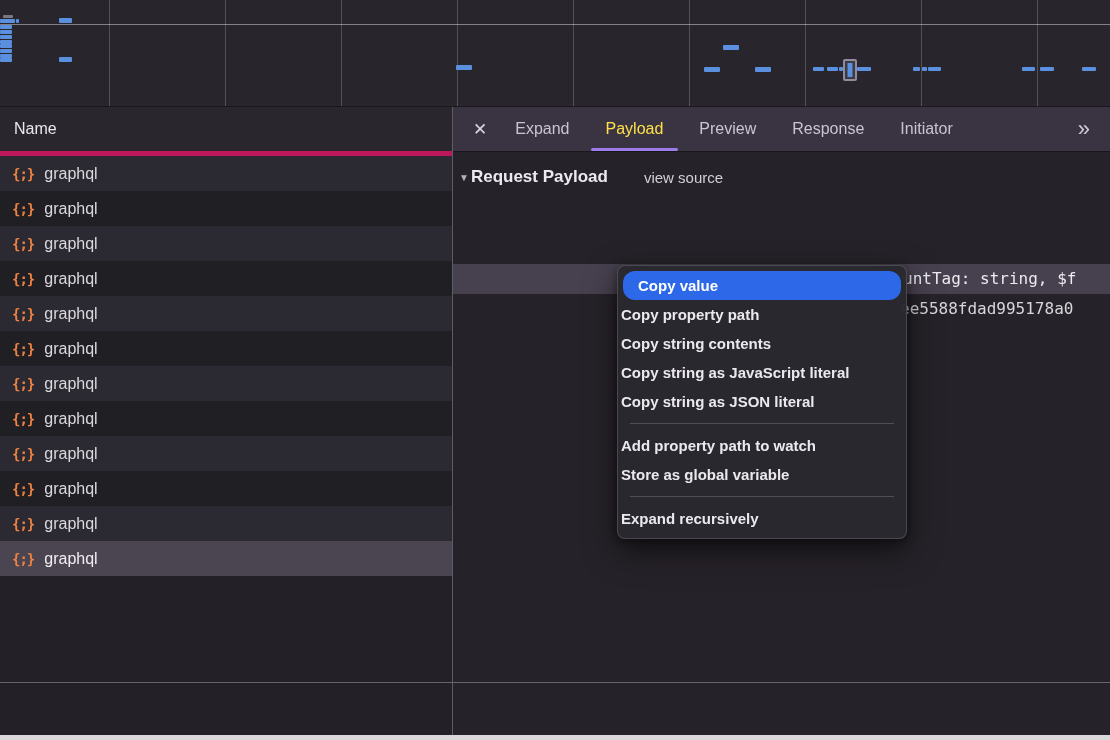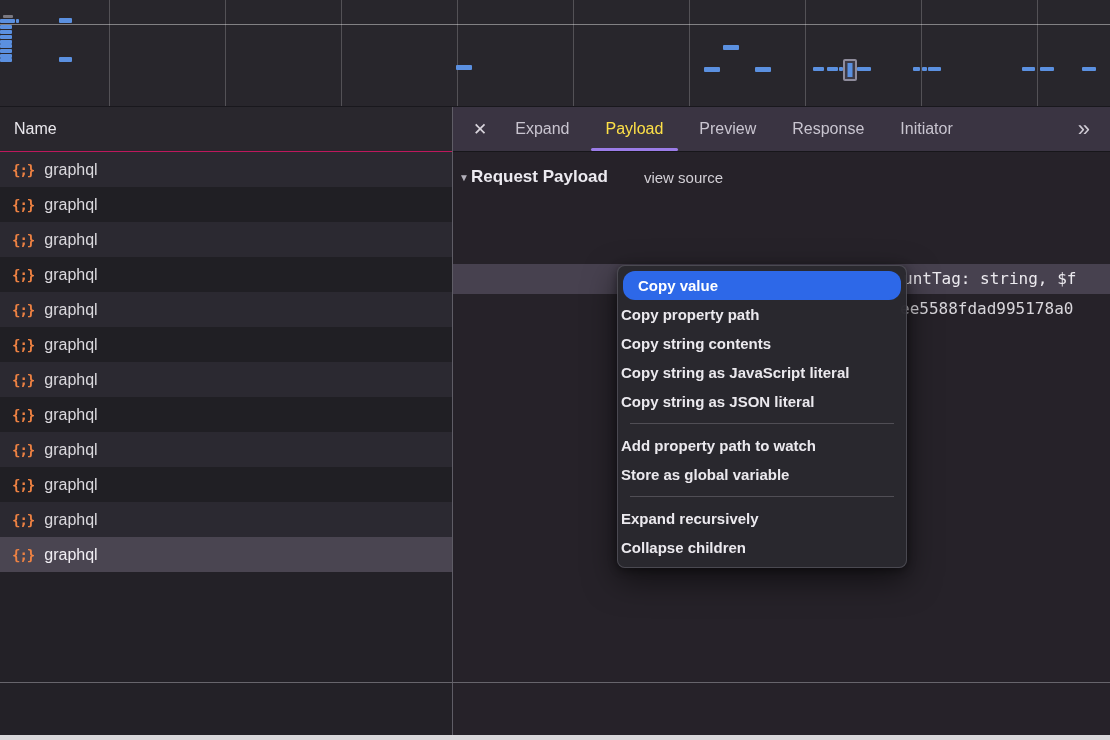--- a/index.html
+++ b/index.html
@@ -23,21 +23,21 @@
   .ov-bar.blue{background:#5b90e0;}
   .ov-bar.gray{background:#7a7880;}
   .ov-marker{position:absolute;border:2px solid #8f8c9c;background:#3d3a46;border-radius:2px;}
   .ov-marker .inner{position:absolute;left:50%;top:2px;bottom:2px;width:5px;transform:translateX(-50%);background:#5b90e0;}
   
   .main{position:absolute;left:0;top:106px;width:1110px;height:634px;border-top:1px solid #19181d;display:flex;}
   
   .left-pane{width:453px;height:100%;background:#232127;border-right:1px solid #5f5d66;box-sizing:border-box;}
   .list-header{
     height:44px;line-height:44px;padding-left:14px;
-    background:#29272d;border-bottom:1px solid #be185d;
+    background:#29272d;border-bottom:5px solid #be185d;
     color:#e9e7ec;font-size:16px;
   }
   .req-row{height:35px;display:flex;align-items:center;padding-left:12px;box-sizing:border-box;cursor:default;}
   .req-row:nth-child(odd){background:#2b2931;}
   .req-row:nth-child(even){background:#201f24;}
   .req-row.selected{background:#4a4551;}
   .req-icon{
     color:#ee8243;font-family:"DejaVu Sans Mono",monospace;
     font-size:14px;font-weight:bold;margin-right:10px;letter-spacing:-1px;
   }
@@ -227,14 +227,13 @@
     <div class="menu-item hl">Copy value</div>
     <div class="menu-item">Copy property path</div>
     <div class="menu-item">Copy string contents</div>
     <div class="menu-item">Copy string as JavaScript literal</div>
     <div class="menu-item">Copy string as JSON literal</div>
     <div class="menu-sep"></div>
     <div class="menu-item">Add property path to watch</div>
     <div class="menu-item">Store as global variable</div>
     <div class="menu-sep"></div>
     <div class="menu-item">Expand recursively</div>
-    <div class="menu-item">Collapse children</div>
   </div>
 
 </body></html>

